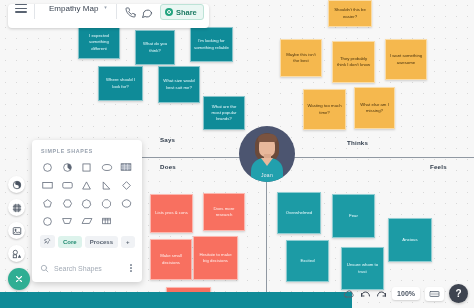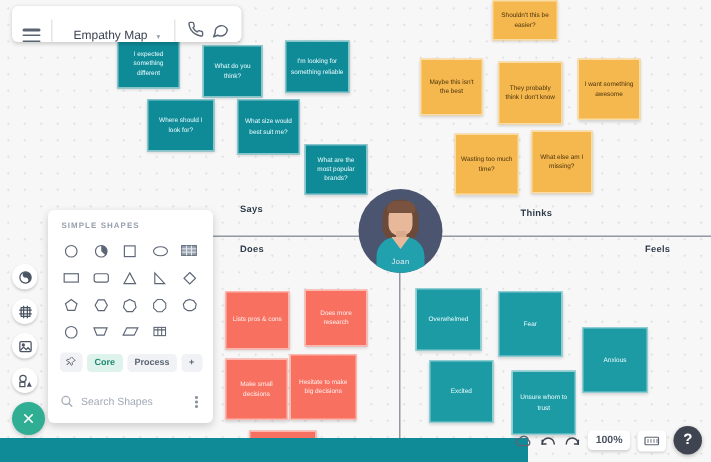--- a/index.html
+++ b/index.html
@@ -85,21 +85,21 @@
     word-break: break-word;
   }
   .note.teal   { background: #0f8b98; color: #eafcff; }
   .note.yellow { background: #f5b84e; color: #4a330c; }
   .note.red    { background: #f87060; color: #fff0ed; }
   .note.teal2  { background: #1c9ba5; color: #eafcff; }
 
   
   .topbar {
     position: absolute; left: 8px; top: 4px;
-    height: 24px; display: flex; align-items: flex-end;
+    height: 24px; display: flex; align-items: flex-start;
     background: #ffffff; border-radius: 4px;
     box-shadow: 0 1px 3px rgba(0,0,0,.18);
     padding: 0 5px; z-index: 20;
   }
   .tb-burger { width: 16px; display:flex; flex-direction: column; gap: 2.2px; padding: 0 2px; cursor: pointer; }
   .tb-burger span { display:block; height: 1.4px; background: #5a6472; border-radius: 1px; }
   .tb-sep { width: 1px; height: 15px; background: #e2e5e9; margin: 0 5px; }
   .doc-title { font-size: 8px; color: #3a4452; padding: 0 6px 0 9px; white-space: nowrap; }
   .caret { font-size: 5px; color: #97a0ad; margin-right: 4px; }
   .tb-icon { width: 17px; height: 17px; display:flex; align-items:center; justify-content:center; cursor: pointer; }
@@ -260,20 +260,26 @@
     <div class="tb-sep"></div>
     <div class="tb-icon">
       <svg width="11" height="11" viewBox="0 0 24 24" fill="none" stroke="#5a6472" stroke-width="2" stroke-linecap="round" stroke-linejoin="round">
         <path d="M22 16.9v3a2 2 0 0 1-2.2 2 19.8 19.8 0 0 1-8.6-3.1 19.5 19.5 0 0 1-6-6A19.8 19.8 0 0 1 2.1 4.2 2 2 0 0 1 4.1 2h3a2 2 0 0 1 2 1.7c.1 1 .3 1.9.7 2.8a2 2 0 0 1-.5 2.1L8.1 9.9a16 16 0 0 0 6 6l1.3-1.2a2 2 0 0 1 2.1-.5c.9.4 1.8.6 2.8.7a2 2 0 0 1 1.7 2z"></path>
       </svg>
     </div>
     <div class="tb-icon">
       <svg width="12" height="12" viewBox="0 0 24 24" fill="none" stroke="#5a6472" stroke-width="2" stroke-linecap="round" stroke-linejoin="round">
         <path d="M21 11.5a8.4 8.4 0 0 1-9 8.4 8.4 8.4 0 0 1-3.8-.9L3 21l1.9-5.2A8.4 8.4 0 0 1 21 11.5z"></path>
       </svg>
+    </div>
+    <div class="share-btn">
+      <span class="share-dot">
+          <i></i>
+        </span>
+      <span>Share</span>
     </div>
   </div>
 
   <div class="rail">
     <div class="rail-btn">
       <svg width="10" height="10" viewBox="0 0 24 24" fill="none" stroke="#4a5462" stroke-width="2">
         <circle cx="12" cy="12" r="9"></circle>
         <path d="M12 3a9 9 0 0 1 0 18 4.5 4.5 0 0 0 0-9 4.5 4.5 0 0 1 0-9z" fill="#4a5462" stroke="none"></path>
       </svg>
     </div>

